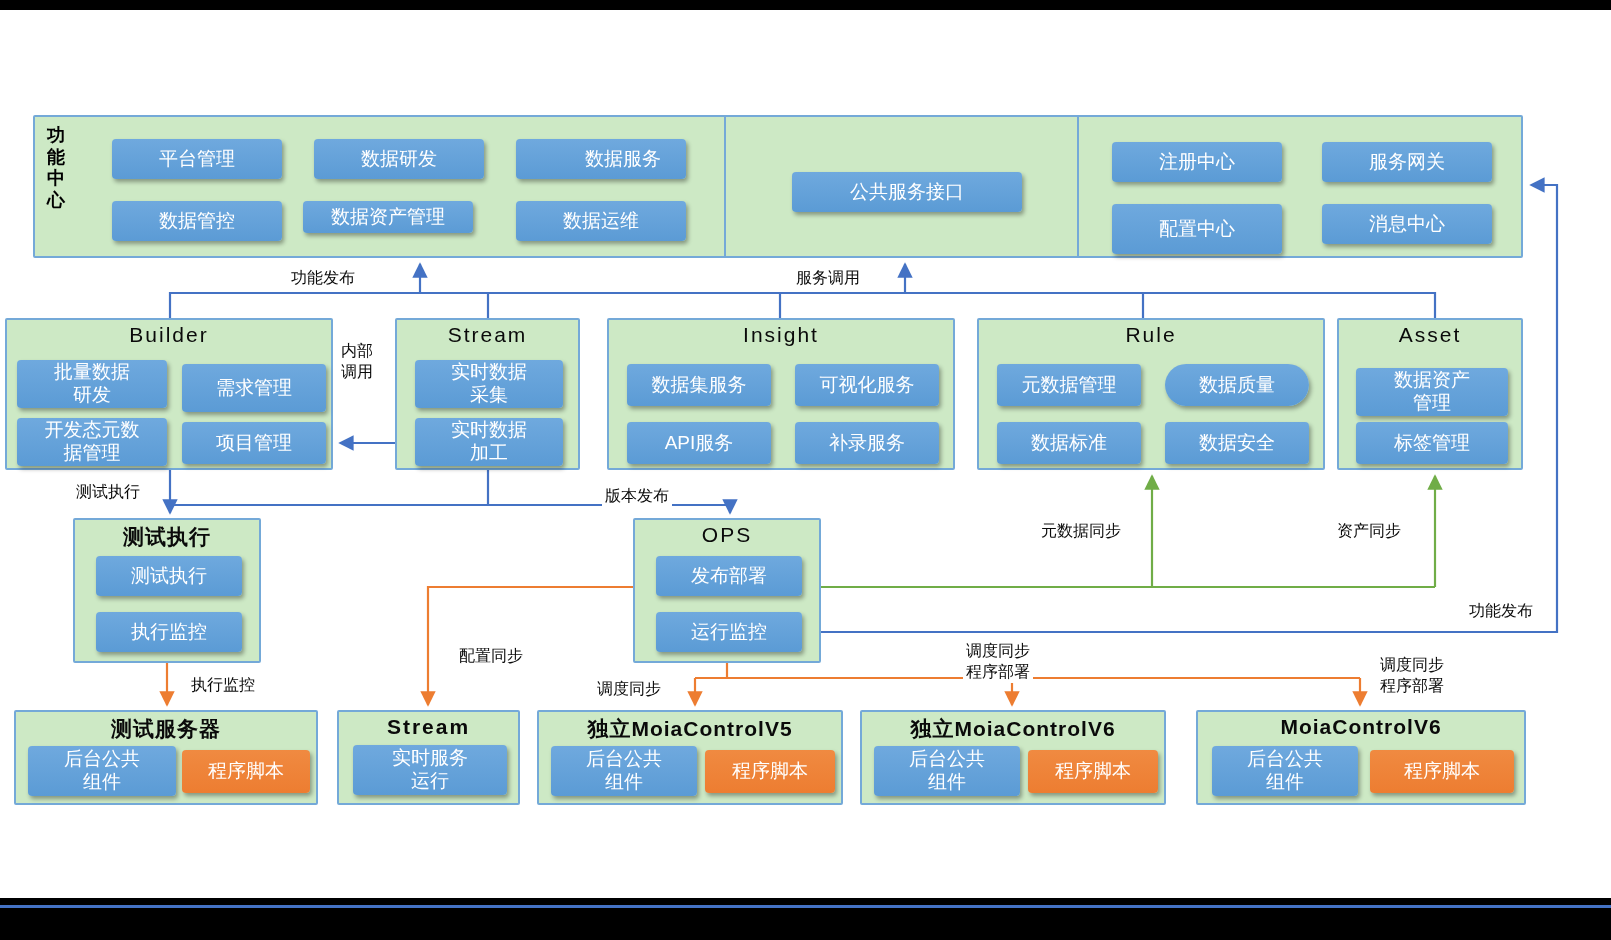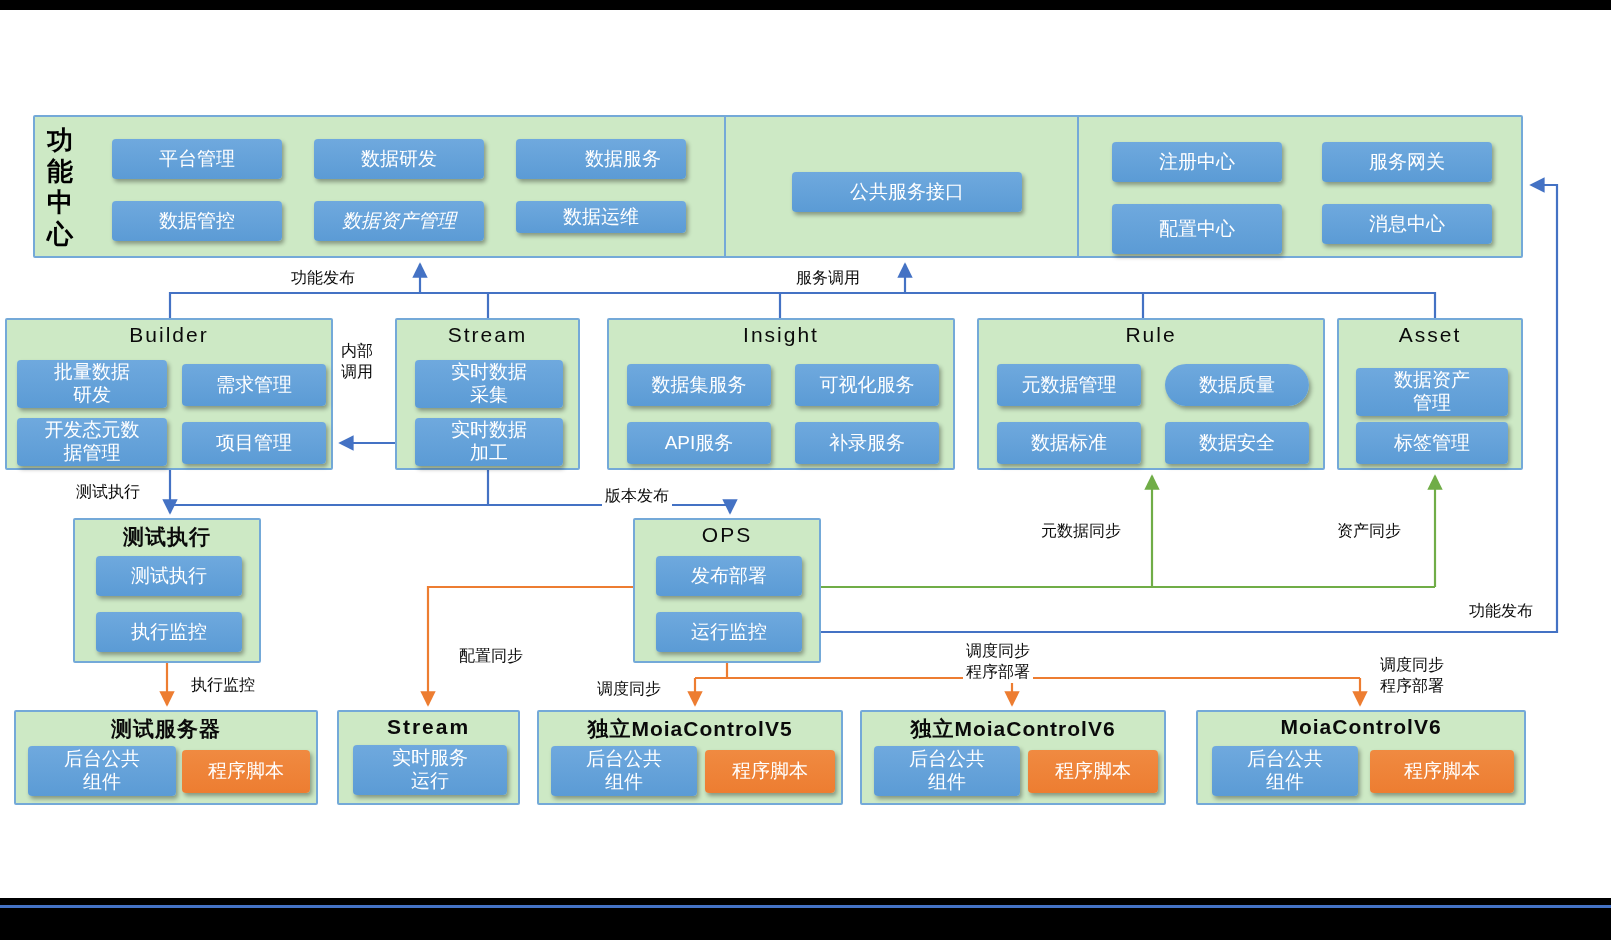--- a/index.html
+++ b/index.html
@@ -8,21 +8,21 @@
     font-family:"Liberation Sans","DejaVu Sans",sans-serif;color:#111;
   }
   .bar{position:absolute;left:0;width:1611px;background:#000;z-index:8;}
   .bar.top{top:0;height:10px;}
   .bar.bottom{top:898px;height:42px;}
   .blue-line{position:absolute;left:0;top:905px;width:1611px;height:3px;background:#4472c4;z-index:9;}
   svg.wires{position:absolute;left:0;top:0;z-index:1;}
   .gbox{position:absolute;background:#cde9c5;border:2px solid #74a9d8;border-radius:2px;box-sizing:border-box;z-index:2;}
   .gtitle{position:absolute;left:0;right:0;top:3px;text-align:center;font-size:21px;font-weight:500;letter-spacing:2px;color:#0a0a0a;}
   .gtitle.strong{font-weight:600;}
-  .vtitle{position:absolute;left:12px;top:8px;width:34px;font-size:26px;font-weight:700;line-height:1.2;word-break:break-all;color:#000;}
+  .vtitle{position:absolute;left:12px;top:8px;width:34px;font-size:18px;font-weight:700;line-height:1.2;word-break:break-all;color:#000;}
   .btn{
     position:absolute;display:flex;align-items:center;justify-content:center;text-align:center;
     color:#fff;font-size:19px;line-height:1.2;border-radius:4px;white-space:pre-line;
     box-shadow:2px 3px 4px rgba(0,0,0,.35);box-sizing:border-box;z-index:3;
   }
   .btn.blue{background:linear-gradient(#6fa9de,#5b9bd5);}
   .btn.orange{background:linear-gradient(#f08a41,#ed7d31);}
   .divider{position:absolute;top:0;width:2px;height:100%;background:#74a9d8;}
   .lbl{
     position:absolute;background:#fff;font-size:16px;font-weight:500;color:#0a0a0a;
@@ -82,34 +82,34 @@
   </svg>
 
   <div class="gbox" style="left:33px;top:115px;width:1490px;height:143px;">
     <div class="vtitle">功能中心</div>
     <div class="divider" style="left:689px;"></div>
     <div class="divider" style="left:1042px;"></div>
     <div class="btn blue" style="left:77px;top:22px;width:170px;height:40px;">平台管理</div>
     <div class="btn blue" style="left:279px;top:22px;width:170px;height:40px;">数据研发</div>
     <div class="btn blue" style="left:481px;top:22px;width:170px;height:40px;padding-left:44px;">数据服务</div>
     <div class="btn blue" style="left:77px;top:84px;width:170px;height:40px;">数据管控</div>
-    <div class="btn blue" style="left:279px;top:84px;width:170px;height:40px;font-style:italic;">数据资产管理</div>
-    <div class="btn blue" style="left:481px;top:84px;width:170px;height:32px;">数据运维</div>
+    <div class="btn blue" style="left:268px;top:84px;width:170px;height:32px;">数据资产管理</div>
+    <div class="btn blue" style="left:481px;top:84px;width:170px;height:40px;">数据运维</div>
     <div class="btn blue" style="left:757px;top:55px;width:230px;height:40px;">公共服务接口</div>
     <div class="btn blue" style="left:1077px;top:25px;width:170px;height:40px;">注册中心</div>
     <div class="btn blue" style="left:1287px;top:25px;width:170px;height:40px;">服务网关</div>
     <div class="btn blue" style="left:1077px;top:87px;width:170px;height:50px;">配置中心</div>
     <div class="btn blue" style="left:1287px;top:87px;width:170px;height:40px;">消息中心</div>
   </div>
 
   <div class="gbox" style="left:5px;top:318px;width:328px;height:152px;">
     <div class="gtitle">Builder</div>
     <div class="btn blue" style="left:10px;top:40px;width:150px;height:48px;">批量数据
 研发</div>
-    <div class="btn blue" style="left:175px;top:44px;width:144px;height:42px;">需求管理</div>
+    <div class="btn blue" style="left:175px;top:44px;width:144px;height:48px;">需求管理</div>
     <div class="btn blue" style="left:10px;top:98px;width:150px;height:48px;">开发态元数
 据管理</div>
     <div class="btn blue" style="left:175px;top:102px;width:144px;height:42px;">项目管理</div>
   </div>
 
   <div class="gbox" style="left:395px;top:318px;width:185px;height:152px;">
     <div class="gtitle">Stream</div>
     <div class="btn blue" style="left:18px;top:40px;width:148px;height:48px;">实时数据
 采集</div>
     <div class="btn blue" style="left:18px;top:98px;width:148px;height:48px;">实时数据

